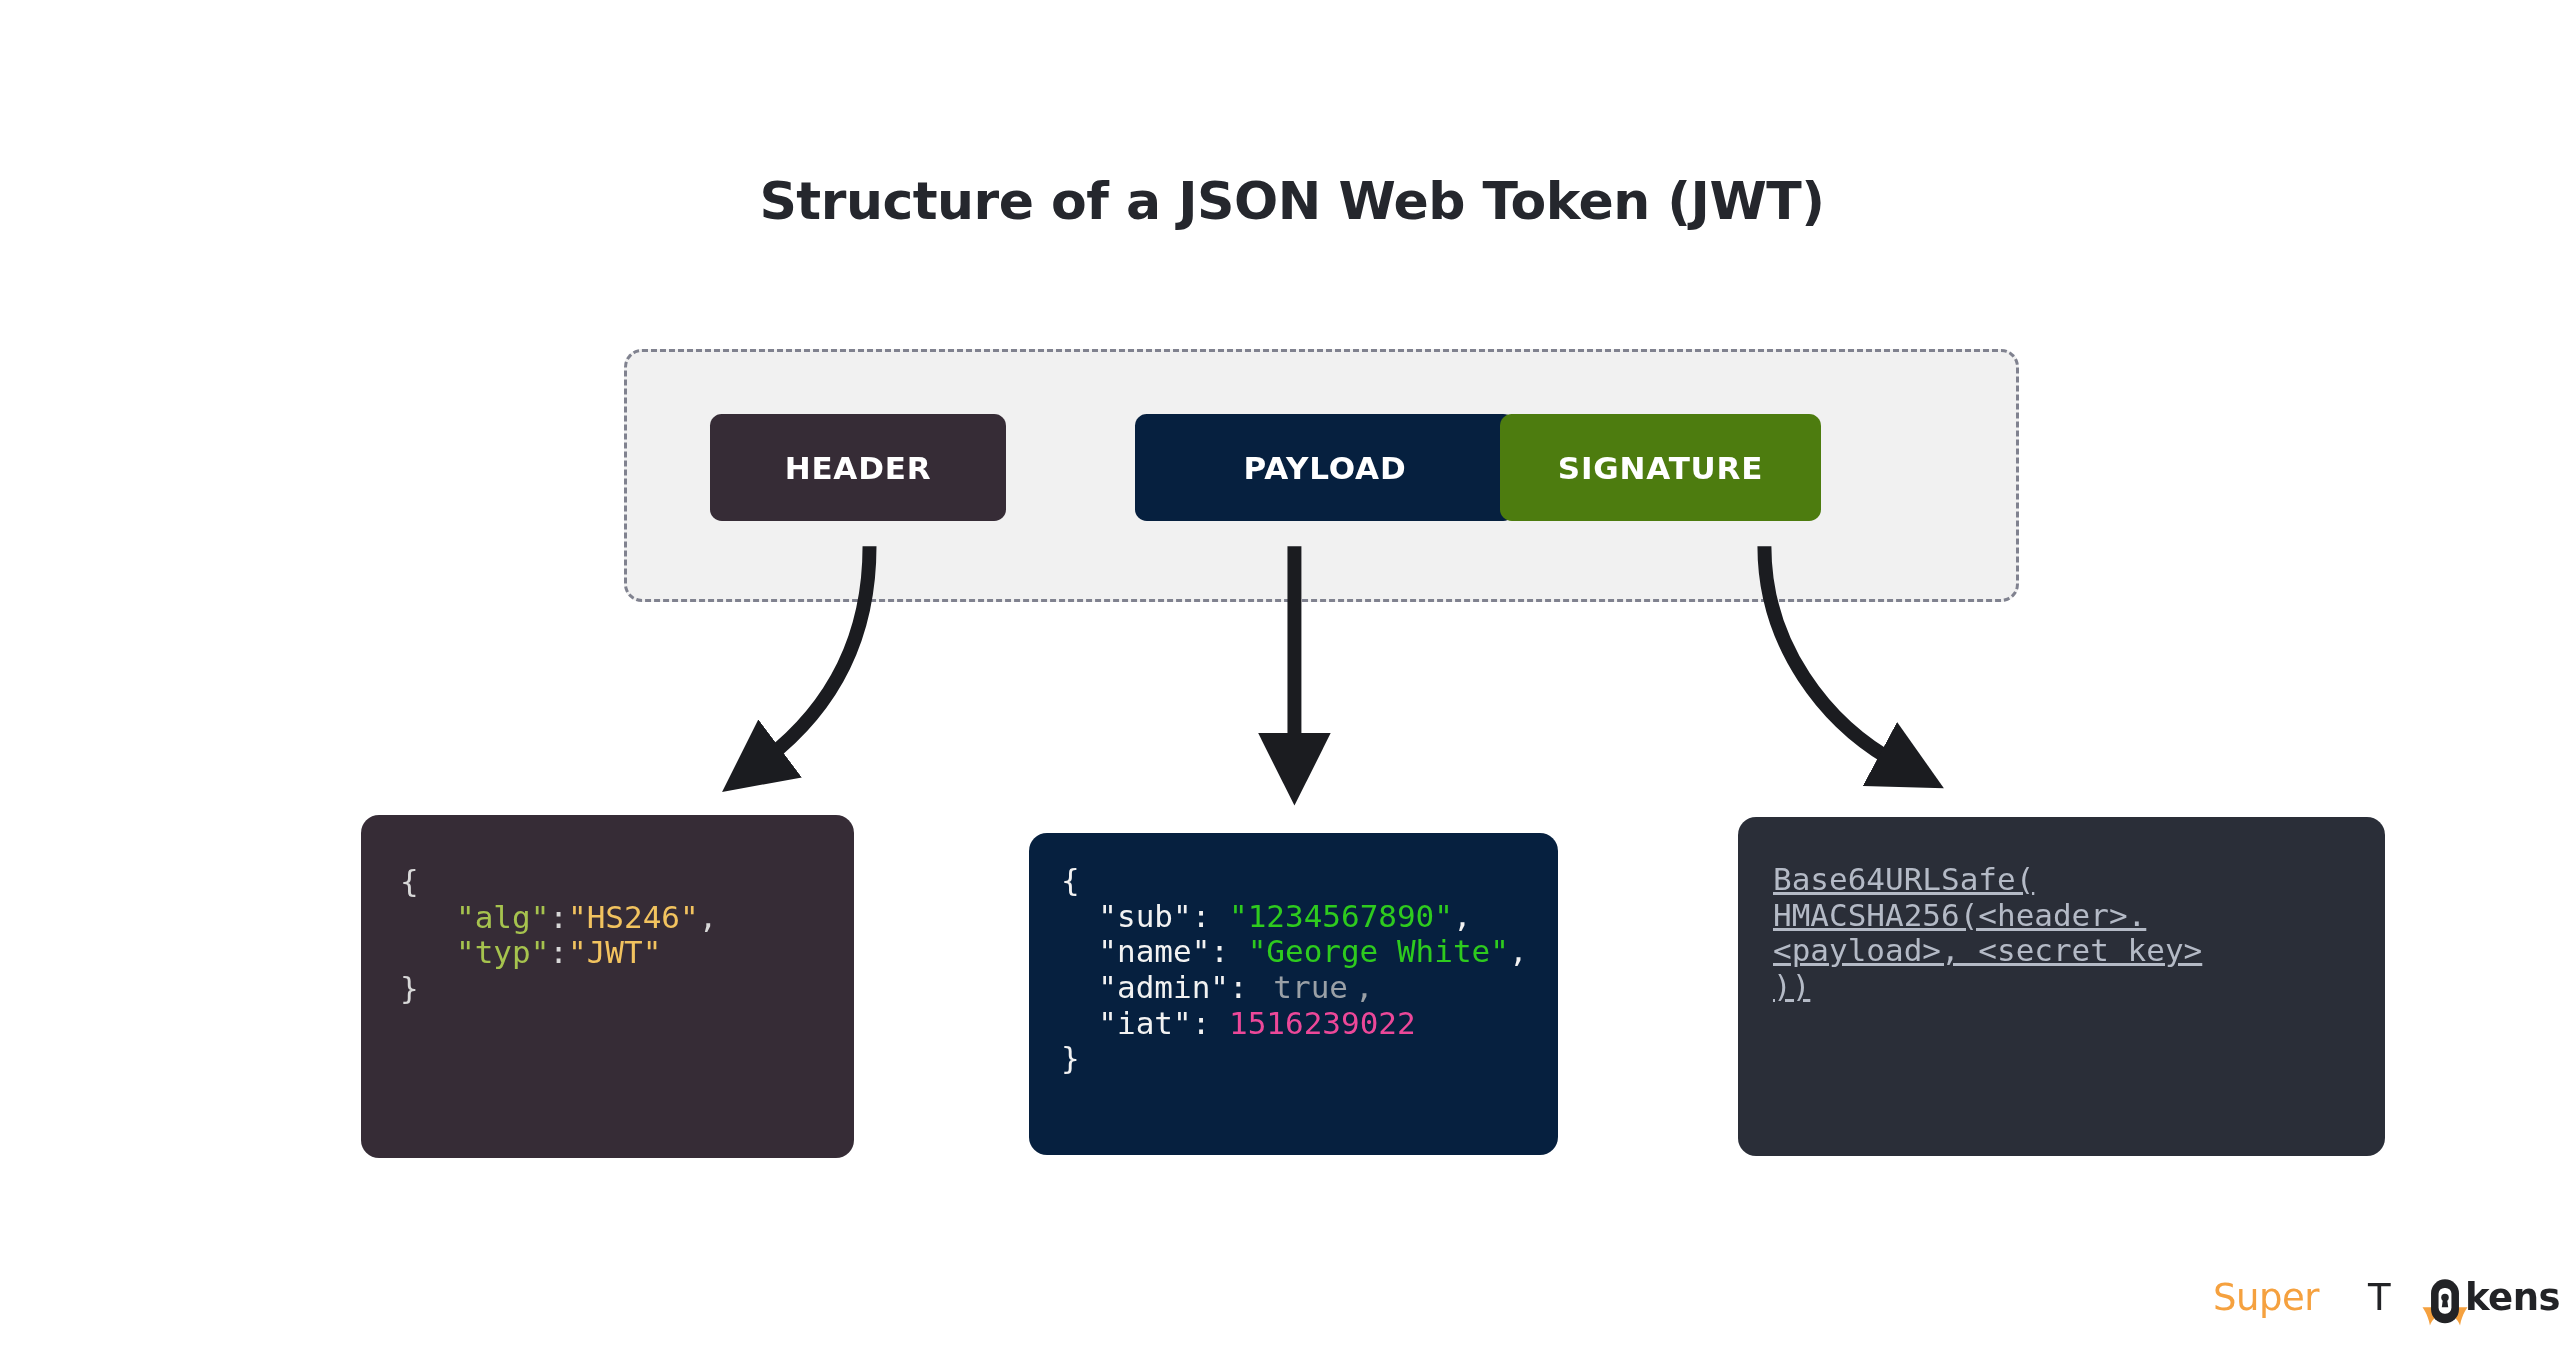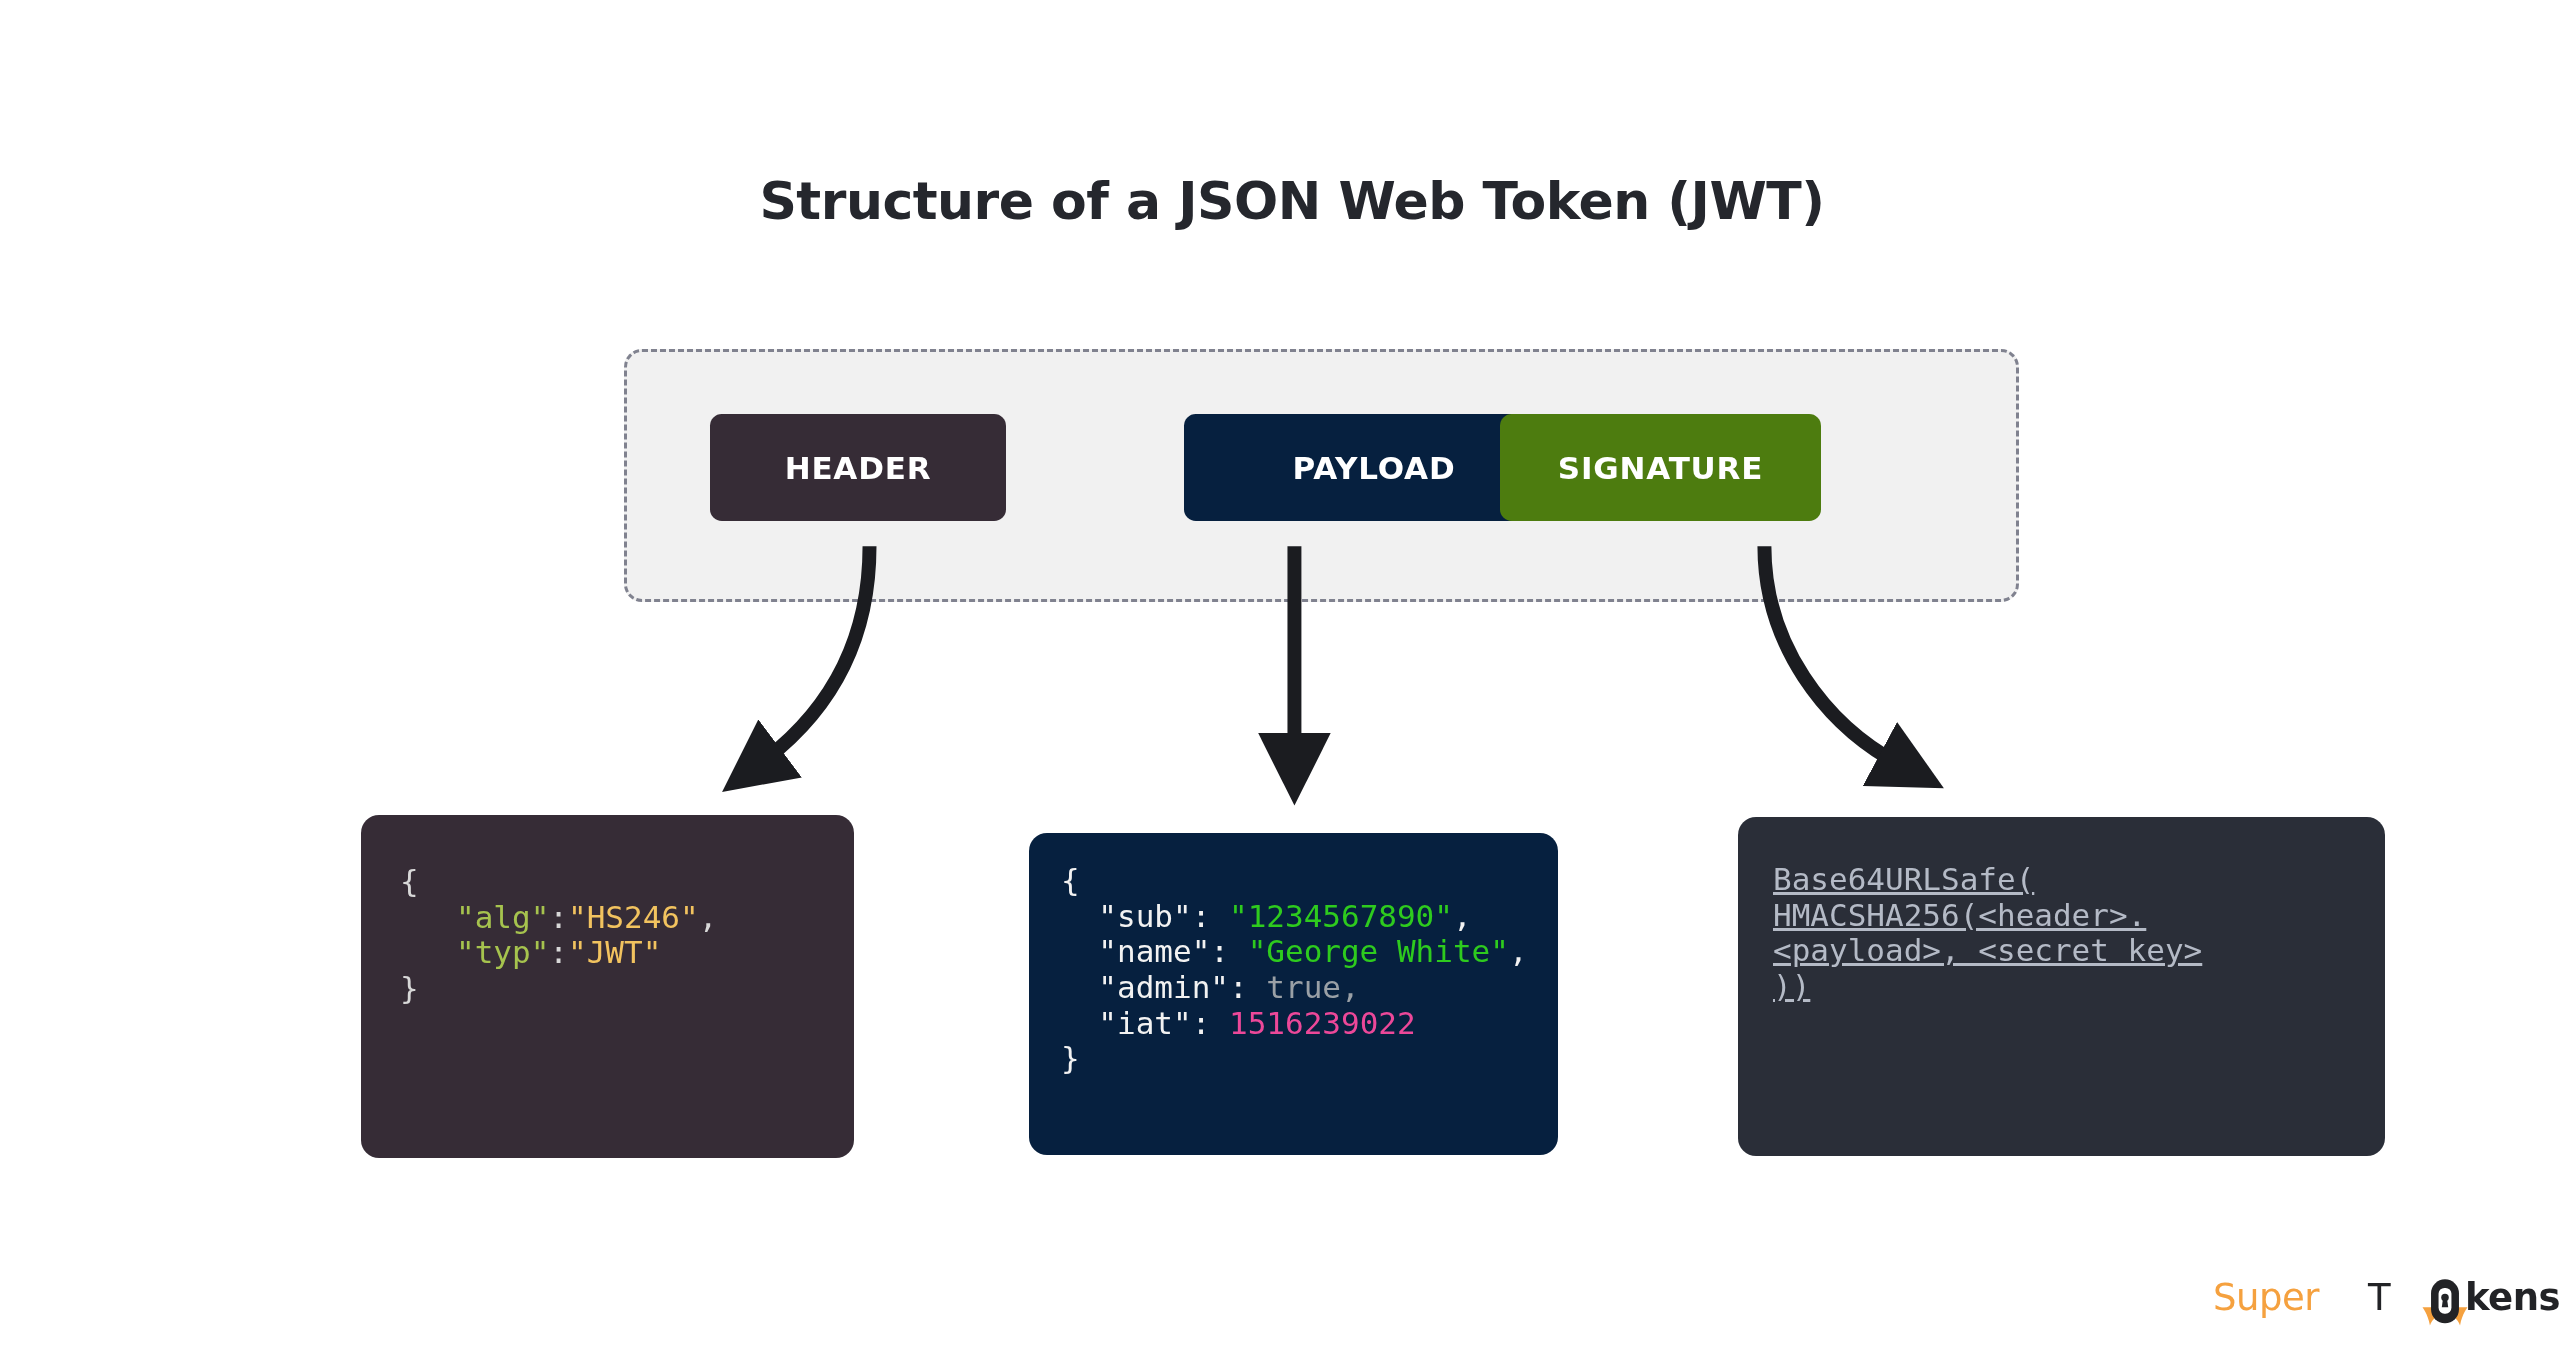--- a/index.html
+++ b/index.html
@@ -53,21 +53,21 @@
     display: flex;
     align-items: center;
     justify-content: center;
     color: #ffffff;
     font-family: "DejaVu Sans", sans-serif;
     font-weight: bold;
     font-size: 31px;
     letter-spacing: 0.8px;
   }
   #segment-header    { left: 710px; width: 296px; background: #362c36; }
-  #segment-payload   { left: 1184px; width: 380px; background: #06203f; }
+  #segment-payload   { left: 1135px; width: 380px; background: #06203f; }
   #segment-signature { left: 1500px; width: 321px; background: #4d7c0f; }
 
   
   #arrow-layer {
     position: absolute;
     left: 0;
     top: 0;
     width: 2576px;
     height: 1352px;
     pointer-events: none;
@@ -98,21 +98,21 @@
     left: 1738px; top: 817px;  width: 647px; height: 339px;
     background: #2a2e38;
     padding: 45px 0 0 35px;
   }
 
   .tok-punct  { color: #d8d8d8; }
   .tok-key-g  { color: #a6c34e; }
   .tok-val-o  { color: #f2c35f; }
   .tok-key-w  { color: #f2f2f2; }
   .tok-str-g  { color: #2ecb1e; }
-  .tok-bool   { color: #9aa0a6; }
+  .tok-bool   { color: #9aa0a6; margin-left: 7px; }
   .tok-num-p  { color: #ec4899; }
   .tok-plain  { color: #b4bac6; text-decoration: underline; }
 
   .code-line { display: block; }
 
   
   #brand-logo {
     position: absolute;
     left: 2213px;
     top: 1268px;

